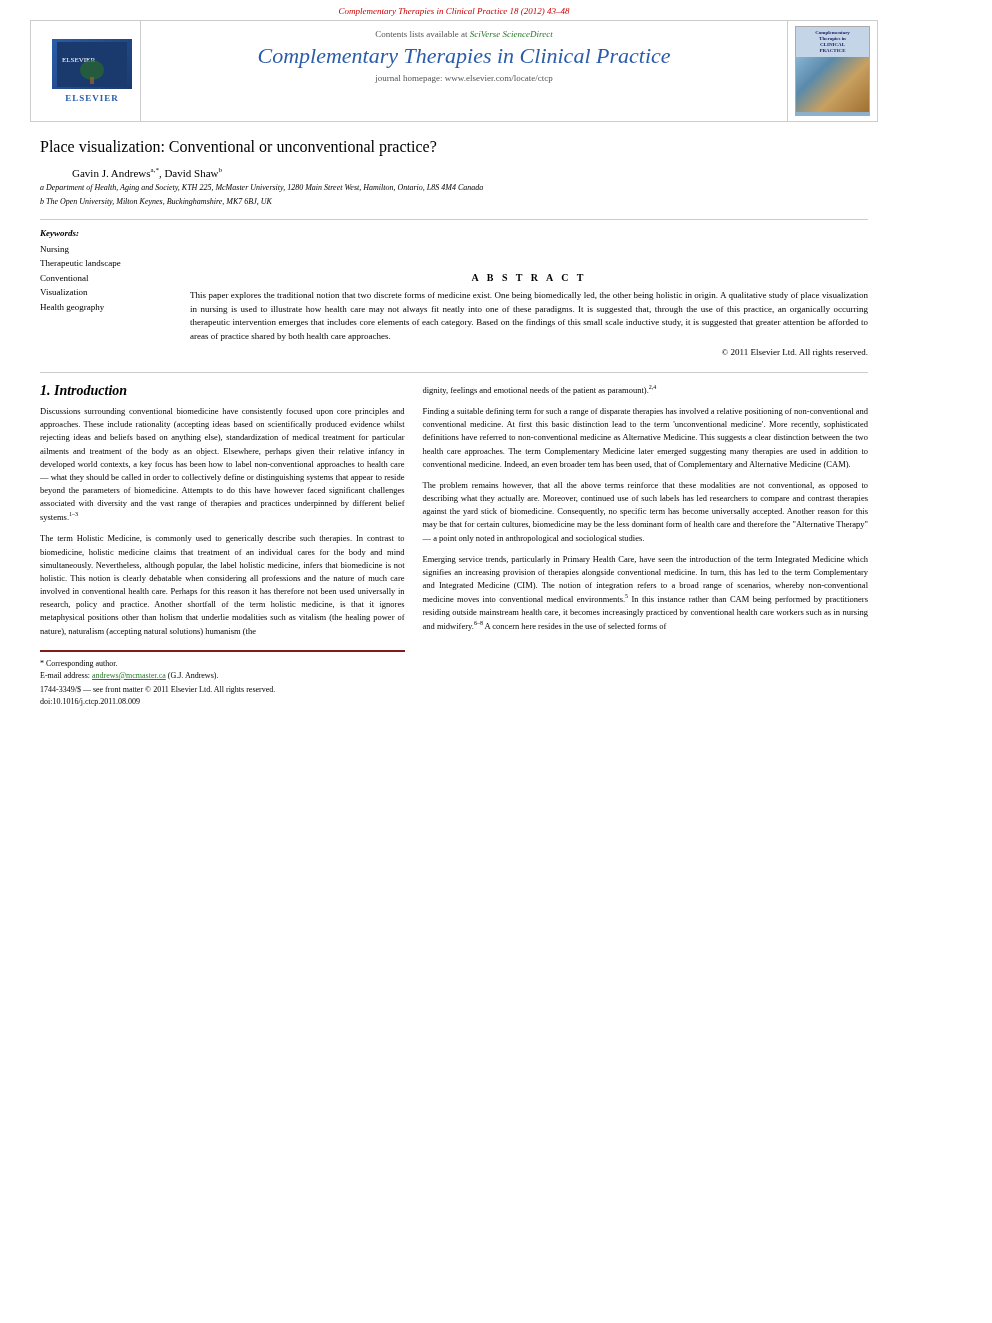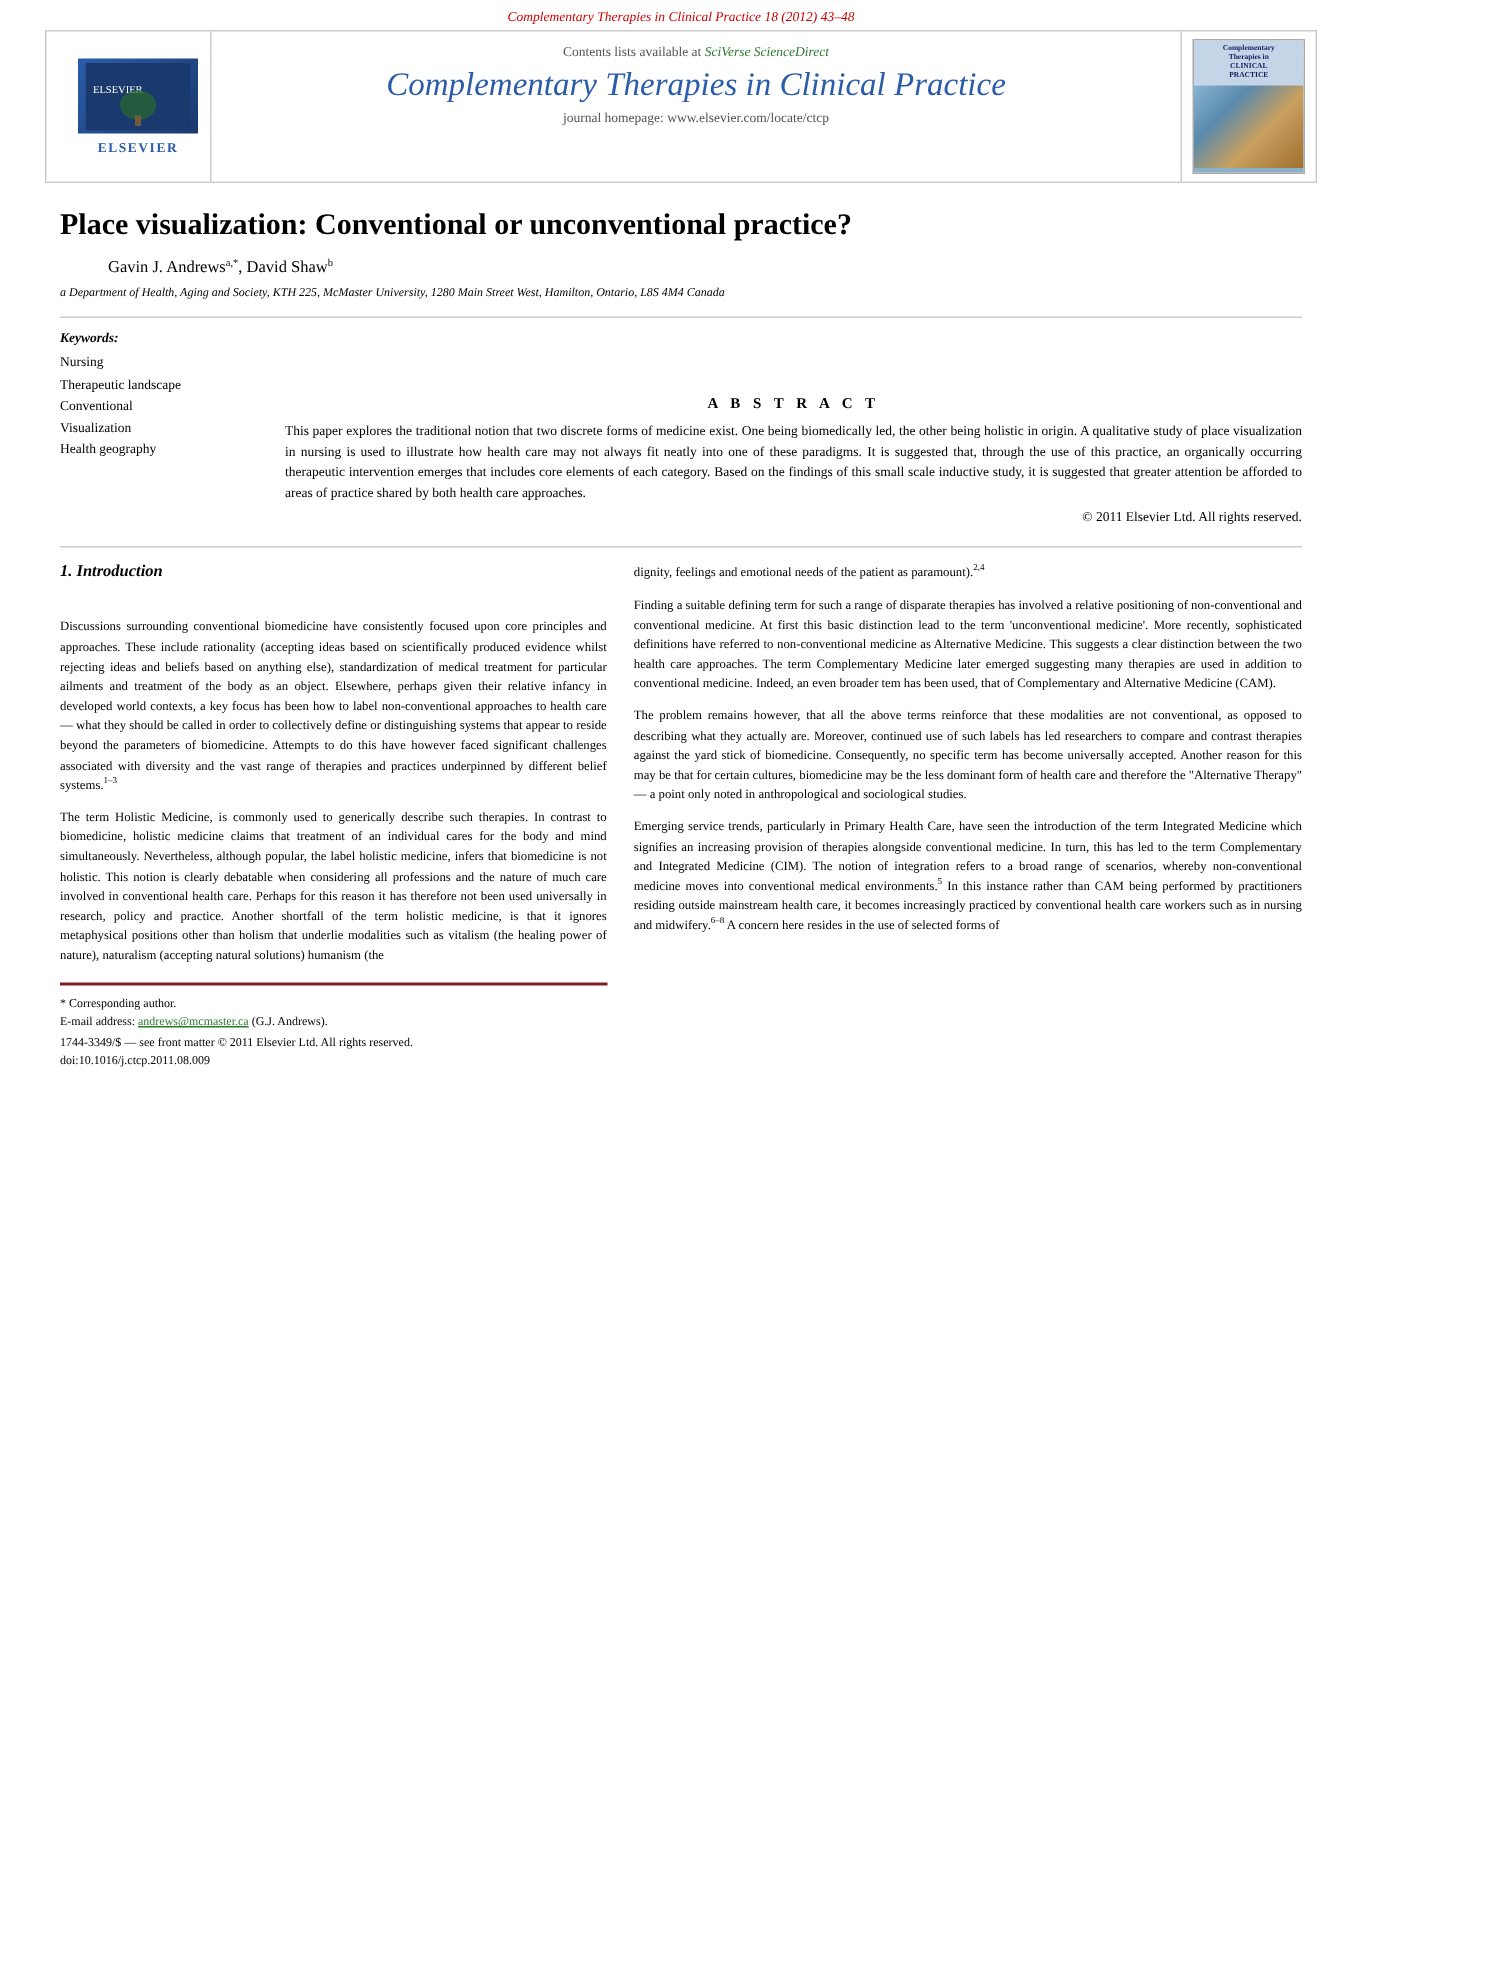--- a/index.html
+++ b/index.html
@@ -136,22 +136,22 @@
       height: 55px;
       background: linear-gradient(135deg, #8ab4d4 0%, #5a8aaa 30%, #c8a060 60%, #a07030 100%);
     }
 
     
     .main-content {
       padding: 15px 40px 15px 40px;
     }
 
     .article-title {
-      font-size: 20px;
-      font-weight: bold;
+      font-size: 16px;
+      font-weight: normal;
       color: #000;
       margin-bottom: 8px;
       line-height: 1.3;
     }
 
     .authors-line {
       font-size: 11px;
       color: #000;
       margin-bottom: 4px;
       margin-left: 32px;
@@ -243,25 +243,25 @@
 
     .col-left {
       width: 45%;
     }
 
     .col-right {
       width: 55%;
     }
 
     .section-heading {
-      font-size: 11px;
+      font-size: 14px;
       font-weight: bold;
       font-style: italic;
       color: #000;
-      margin-bottom: 24px;
+      margin-bottom: 6px;
     }
 
     .body-text {
       font-size: 8.5px;
       line-height: 1.55;
       text-align: justify;
       color: #000;
       margin-bottom: 8px;
     }
 
@@ -338,20 +338,21 @@
   <div class="main-content">
 
     <div class="article-title">Place visualization: Conventional or unconventional practice?</div>
 
     <div class="authors-line">
       <span>Gavin J. Andrews</span><sup>a,*</sup><span>, David Shaw</span><sup>b</sup>
     </div>
 
     <div class="affiliations">
       <div>a Department of Health, Aging and Society, KTH 225, McMaster University, 1280 Main Street West, Hamilton, Ontario, L8S 4M4 Canada</div>
+      <div>b The Open University, Milton Keynes, Buckinghamshire, MK7 6BJ, UK</div>
     </div>
 
     <hr class="divider">
 
     <div class="keywords-abstract-row">
       <div class="keywords-col">
         <div class="keywords-label">Keywords:</div>
         <div class="keyword-item">Nursing</div>
         <div class="keyword-item">Therapeutic landscape</div>
         <div class="keyword-item">Conventional</div>

